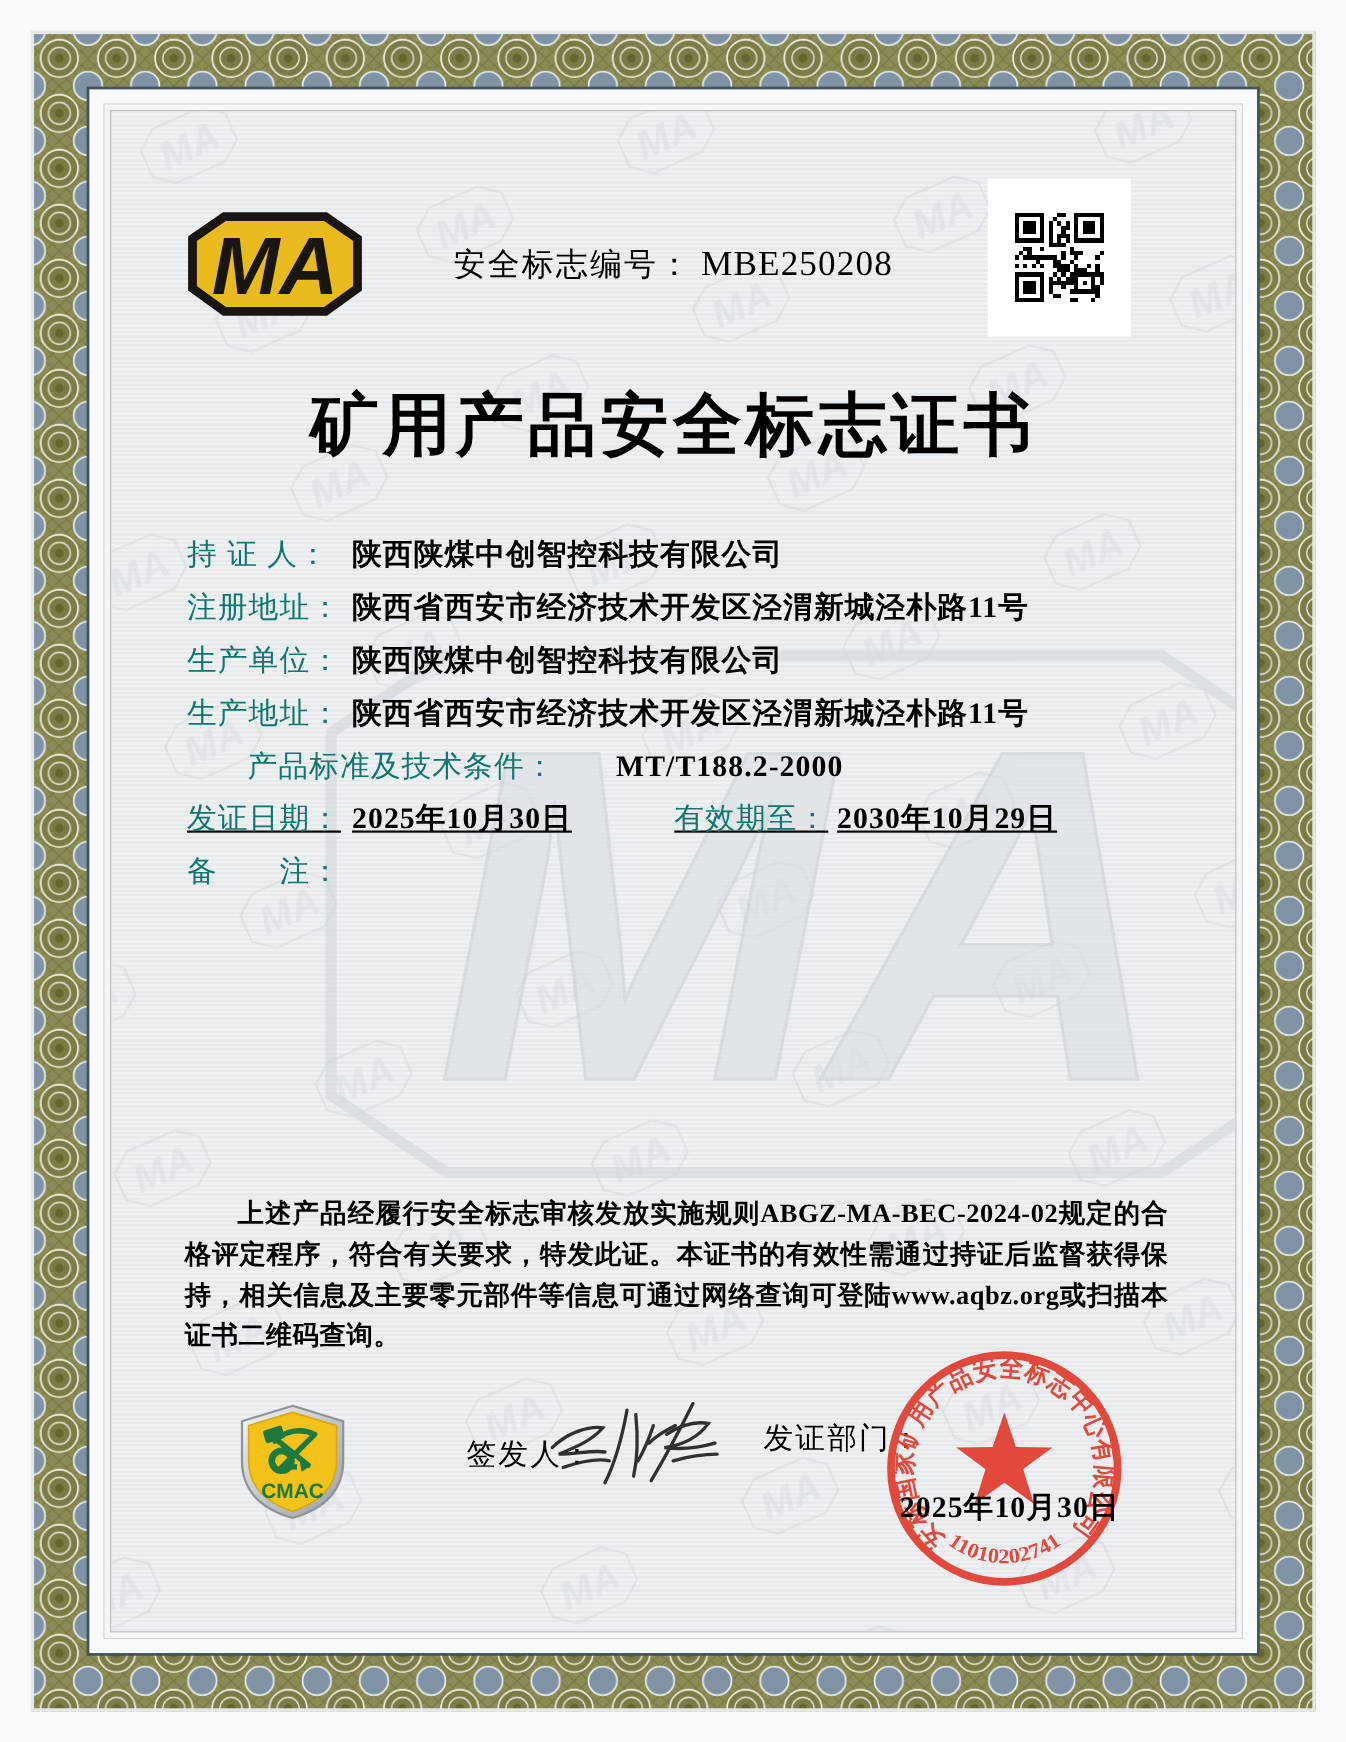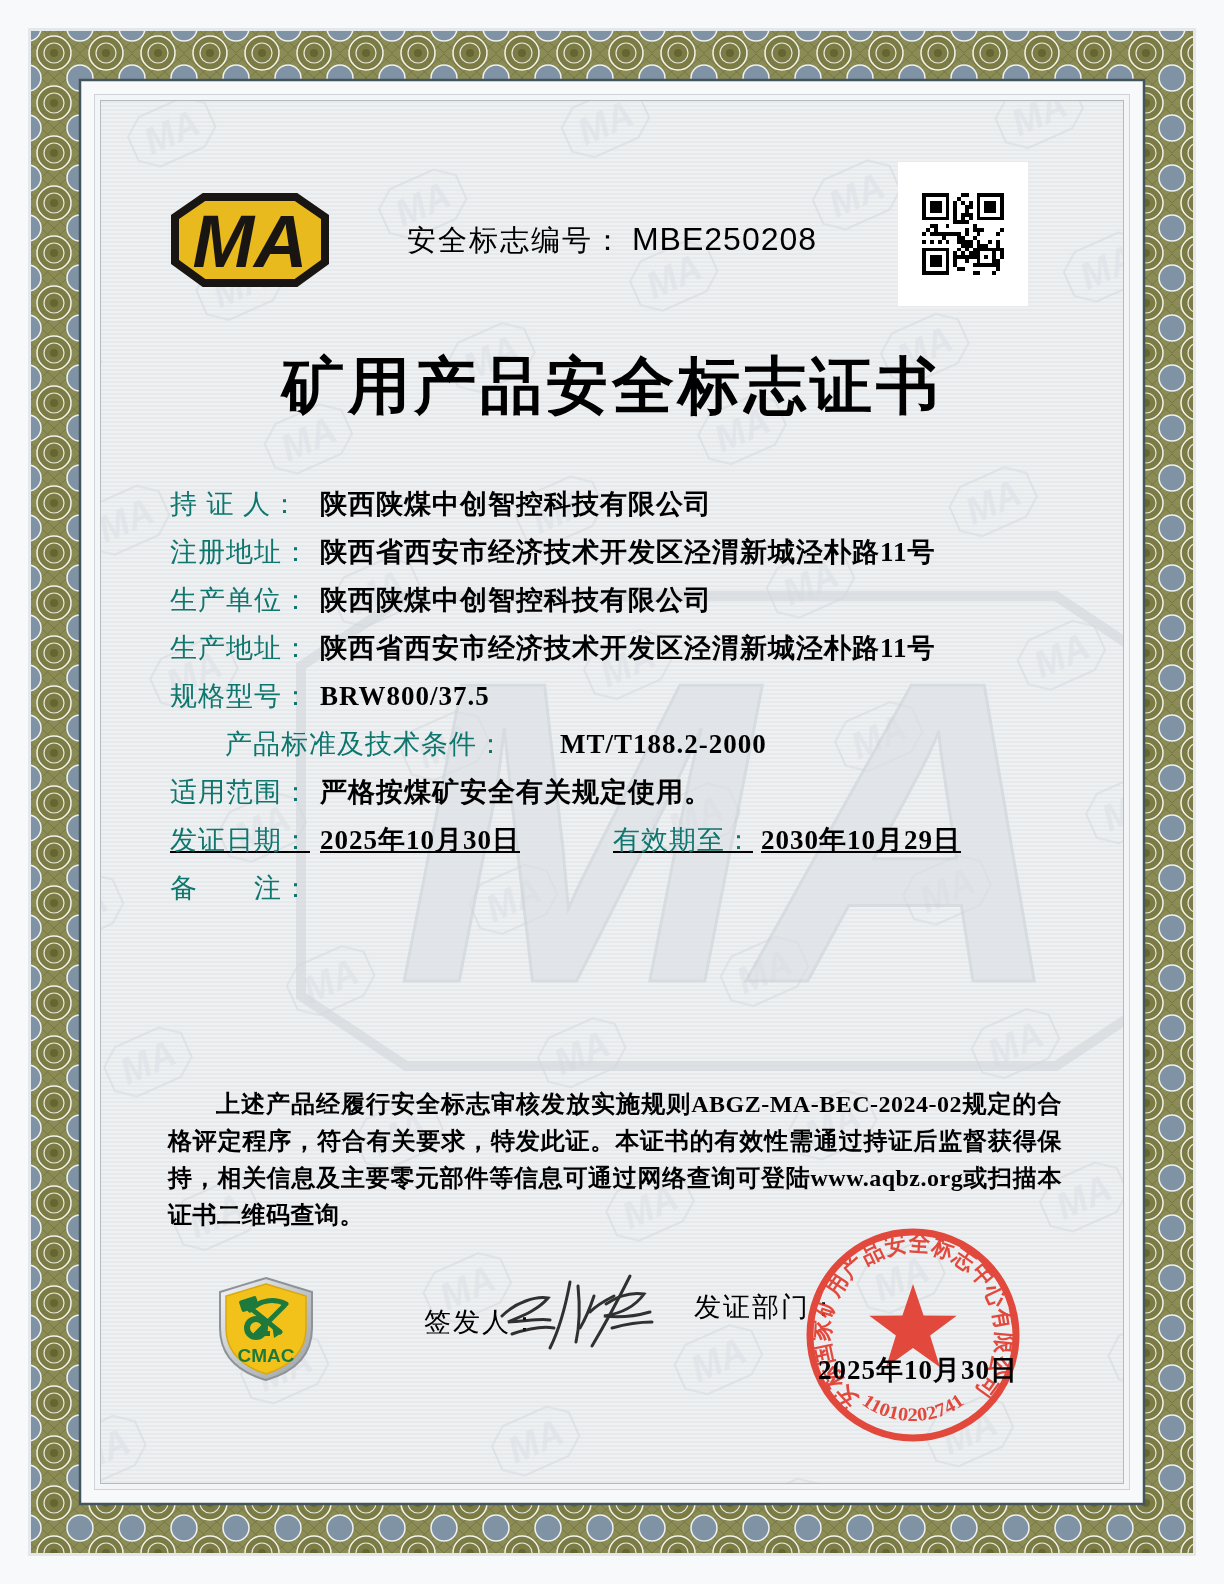--- a/index.html
+++ b/index.html
@@ -18,21 +18,21 @@
     border:1px solid #b3bac0;
     box-shadow:0 0 0 5px #f3f5f6, 0 0 0 6px #cdd3d7;
   }
   .wm-svg{position:absolute;left:0;top:0;}
   .abs{position:absolute;}
   .cert-line{
     position:absolute;left:0;top:221px;width:100%;
     display:flex;justify-content:center;align-items:baseline;gap:8px;
   }
   .cert-label{font-size:29px;letter-spacing:2px;font-weight:500;}
-  .cert-number{font-family:Liberation Sans, sans-serif;font-size:32px;letter-spacing:1px;}
+  .cert-number{font-family:Liberation Serif, serif;font-size:32px;letter-spacing:1px;}
   .doc-title{
     position:absolute;left:0;top:344px;width:100%;
     text-align:center;
     font-family:"Liberation Serif", serif;
     font-size:62px;font-weight:900;letter-spacing:4px;
   }
   .fields{position:absolute;left:170px;top:486px;width:910px;}
   .frow{display:flex;align-items:baseline;margin-bottom:18px;height:30px;font-size:27px;}
   .flabel{flex:none;width:150px;letter-spacing:1px;color:#0f766e;}
   .frow.wide .flabel{width:390px;text-align:center;}
@@ -249,31 +249,23 @@
       <span class="fvalue">陕西省西安市经济技术开发区泾渭新城泾朴路11号</span>
     </div>
     <div class="frow">
       <span class="flabel">生产单位：</span>
       <span class="fvalue">陕西陕煤中创智控科技有限公司</span>
     </div>
     <div class="frow">
       <span class="flabel">生产地址：</span>
       <span class="fvalue">陕西省西安市经济技术开发区泾渭新城泾朴路11号</span>
     </div>
-    <div class="frow">
-      <span class="flabel">规格型号：</span>
-      <span class="fvalue">BRW800/37.5</span>
-    </div>
     <div class="frow wide">
       <span class="flabel">产品标准及技术条件：</span>
       <span class="fvalue">MT/T188.2-2000</span>
-    </div>
-    <div class="frow">
-      <span class="flabel">适用范围：</span>
-      <span class="fvalue">严格按煤矿安全有关规定使用。</span>
     </div>
     <div class="frow extra-top">
       <span class="flabel">发证日期：</span>
       <span class="fvalue spacer">2025年10月30日</span>
       <span class="flabel second">有效期至：</span>
       <span class="fvalue">2030年10月29日</span>
     </div>
     <div class="frow extra-top2">
       <span class="flabel">备　　注：</span>
       <span class="fvalue"></span>

